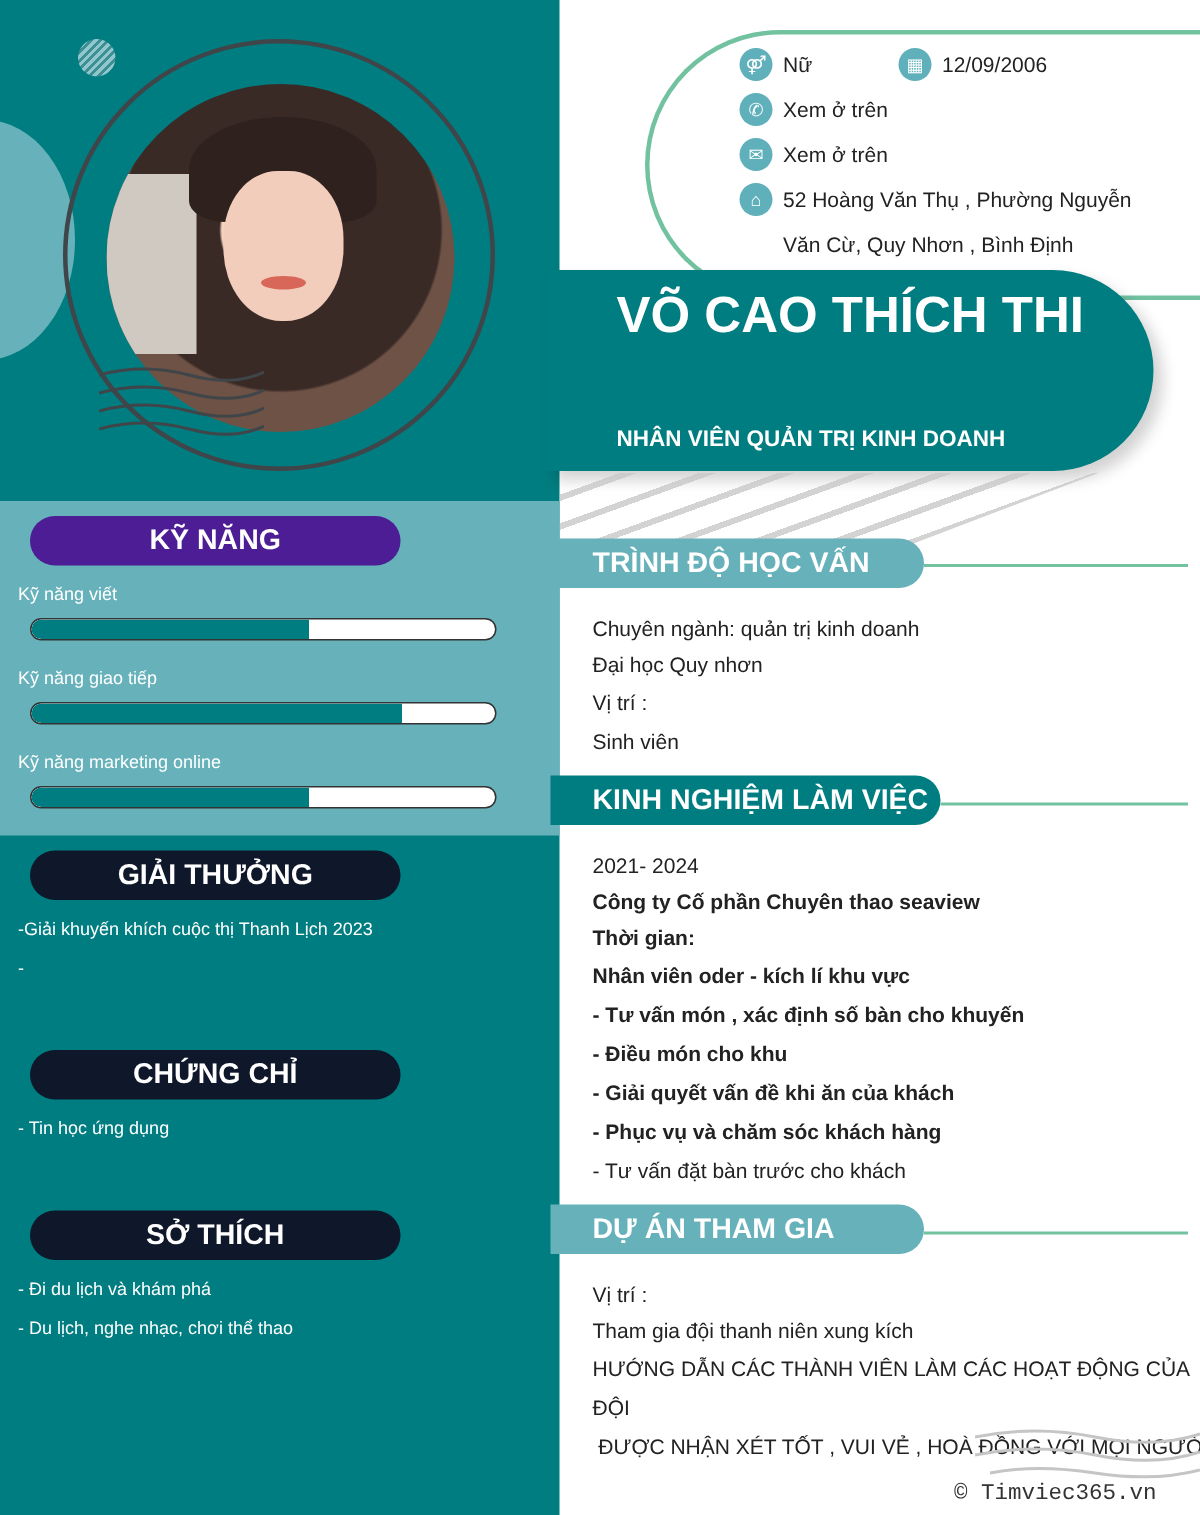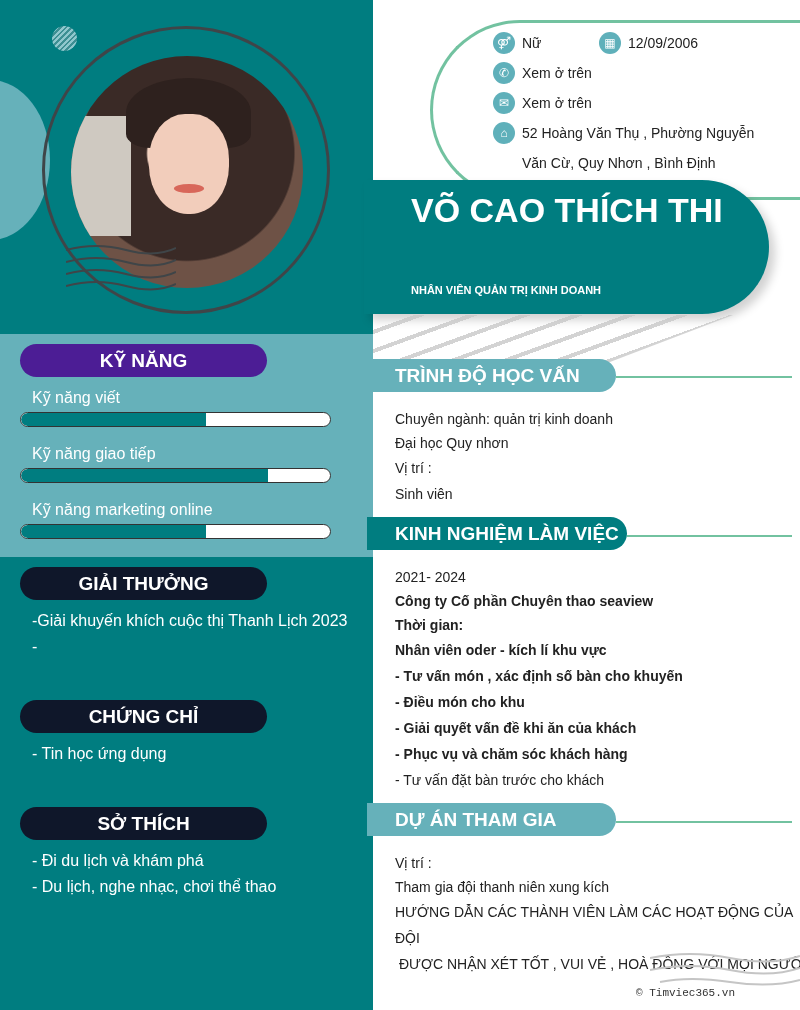--- a/index.html
+++ b/index.html
@@ -19,45 +19,45 @@
   .photo .hair { position: absolute; left: 55px; top: 22px; width: 125px; height: 70px; border-radius: 50% 50% 20% 20%; background: #2e211e; }
   .photo .lips { position: absolute; left: 103px; top: 128px; width: 30px; height: 9px; border-radius: 50%; background: #d8675a; }
   .photo .chair { position: absolute; left: 0; top: 60px; width: 60px; height: 120px; background: #cfc9c1; }
   .wave { position: absolute; left: 66px; top: 240px; width: 110px; height: 60px; }
 
   .pill { position: absolute; left: 20px; width: 247px; height: 33px; border-radius: 17px; color: #fff; font-weight: bold;
     font-size: 19px; text-align: center; line-height: 33px; }
   .pill.dark { background: #4c1d95; }
   .pill.light { background: #0f172a; }
 
-  .ltext { position: absolute; left: 32px; color: #fff; font-size: 16px; }
+  .ltext { position: absolute; left: 12px; color: #fff; font-size: 12px; }
   .bar { position: absolute; left: 20px; width: 311px; height: 15px; border-radius: 8px; background: #fff; border: 1px solid #333; overflow: hidden; }
   .bar .fill { height: 100%; background: #007d80; border-radius: 8px 0 0 8px; }
 
   .contact-box { position: absolute; left: 430px; top: 20px; width: 372px; height: 180px; border: 3px solid #72c2a0; border-radius: 130px 0 0 130px; border-right: none; background: #fff; }
   .citem { position: absolute; display: flex; align-items: center; font-size: 14px; color: #222; }
   .cicon { width: 22px; height: 22px; border-radius: 50%; background: #5fb0ba; margin-right: 7px; display: flex; align-items: center; justify-content: center; color: #fff; font-size: 12px; }
 
   .name-block { position: absolute; left: 364px; top: 180px; width: 405px; height: 134px; background: #007d80; border-radius: 0 67px 67px 0;
     box-shadow: 6px 6px 10px rgba(0,0,0,0.18); }
   .name { position: absolute; left: 47px; top: 8px; color: #fff; font-weight: bold; font-size: 34px; line-height: 44px; width: 320px; }
-  .jobtitle { position: absolute; left: 47px; top: 104px; color: #fff; font-weight: bold; font-size: 11px; }
+  .jobtitle { position: absolute; left: 47px; top: 104px; color: #fff; font-weight: bold; font-size: 15px; }
 
   .stripes { position: absolute; left: 373px; top: 315px; width: 360px; height: 55px;
     background: repeating-linear-gradient(160deg, transparent 0 14px, #c8c8c8 14px 18px); opacity: 0.8; clip-path: polygon(0 0, 100% 0, 60% 100%, 0 100%); }
 
   .rhead { position: absolute; left: 367px; height: 33px; border-radius: 0 17px 17px 0; color: #fff; font-weight: bold; font-size: 19px; line-height: 33px; padding-left: 28px; }
   .rhead.light { background: #66b1ba; }
   .rhead.dark { background: #007d80; }
   .rline { position: absolute; height: 2px; background: #72c2a0; right: 8px; }
 
   .rtext { position: absolute; left: 395px; font-size: 14px; color: #222; }
   .rtext.b { font-weight: bold; }
 
-  .footer { position: absolute; left: 636px; top: 987px; font-family: "Liberation Mono", monospace; font-size: 11px; color: #333; }
+  .footer { position: absolute; left: 636px; top: 987px; font-family: "Liberation Mono", monospace; font-size: 15px; color: #333; }
   .wave2 { position: absolute; left: 650px; top: 948px; width: 150px; height: 40px; }
 </style>
 </head>
 <body>
 
 <div class="left">
   <div class="deco-circle-big"></div>
   <div class="deco-small"></div>
   <div class="ring"></div>
   <div class="photo">

